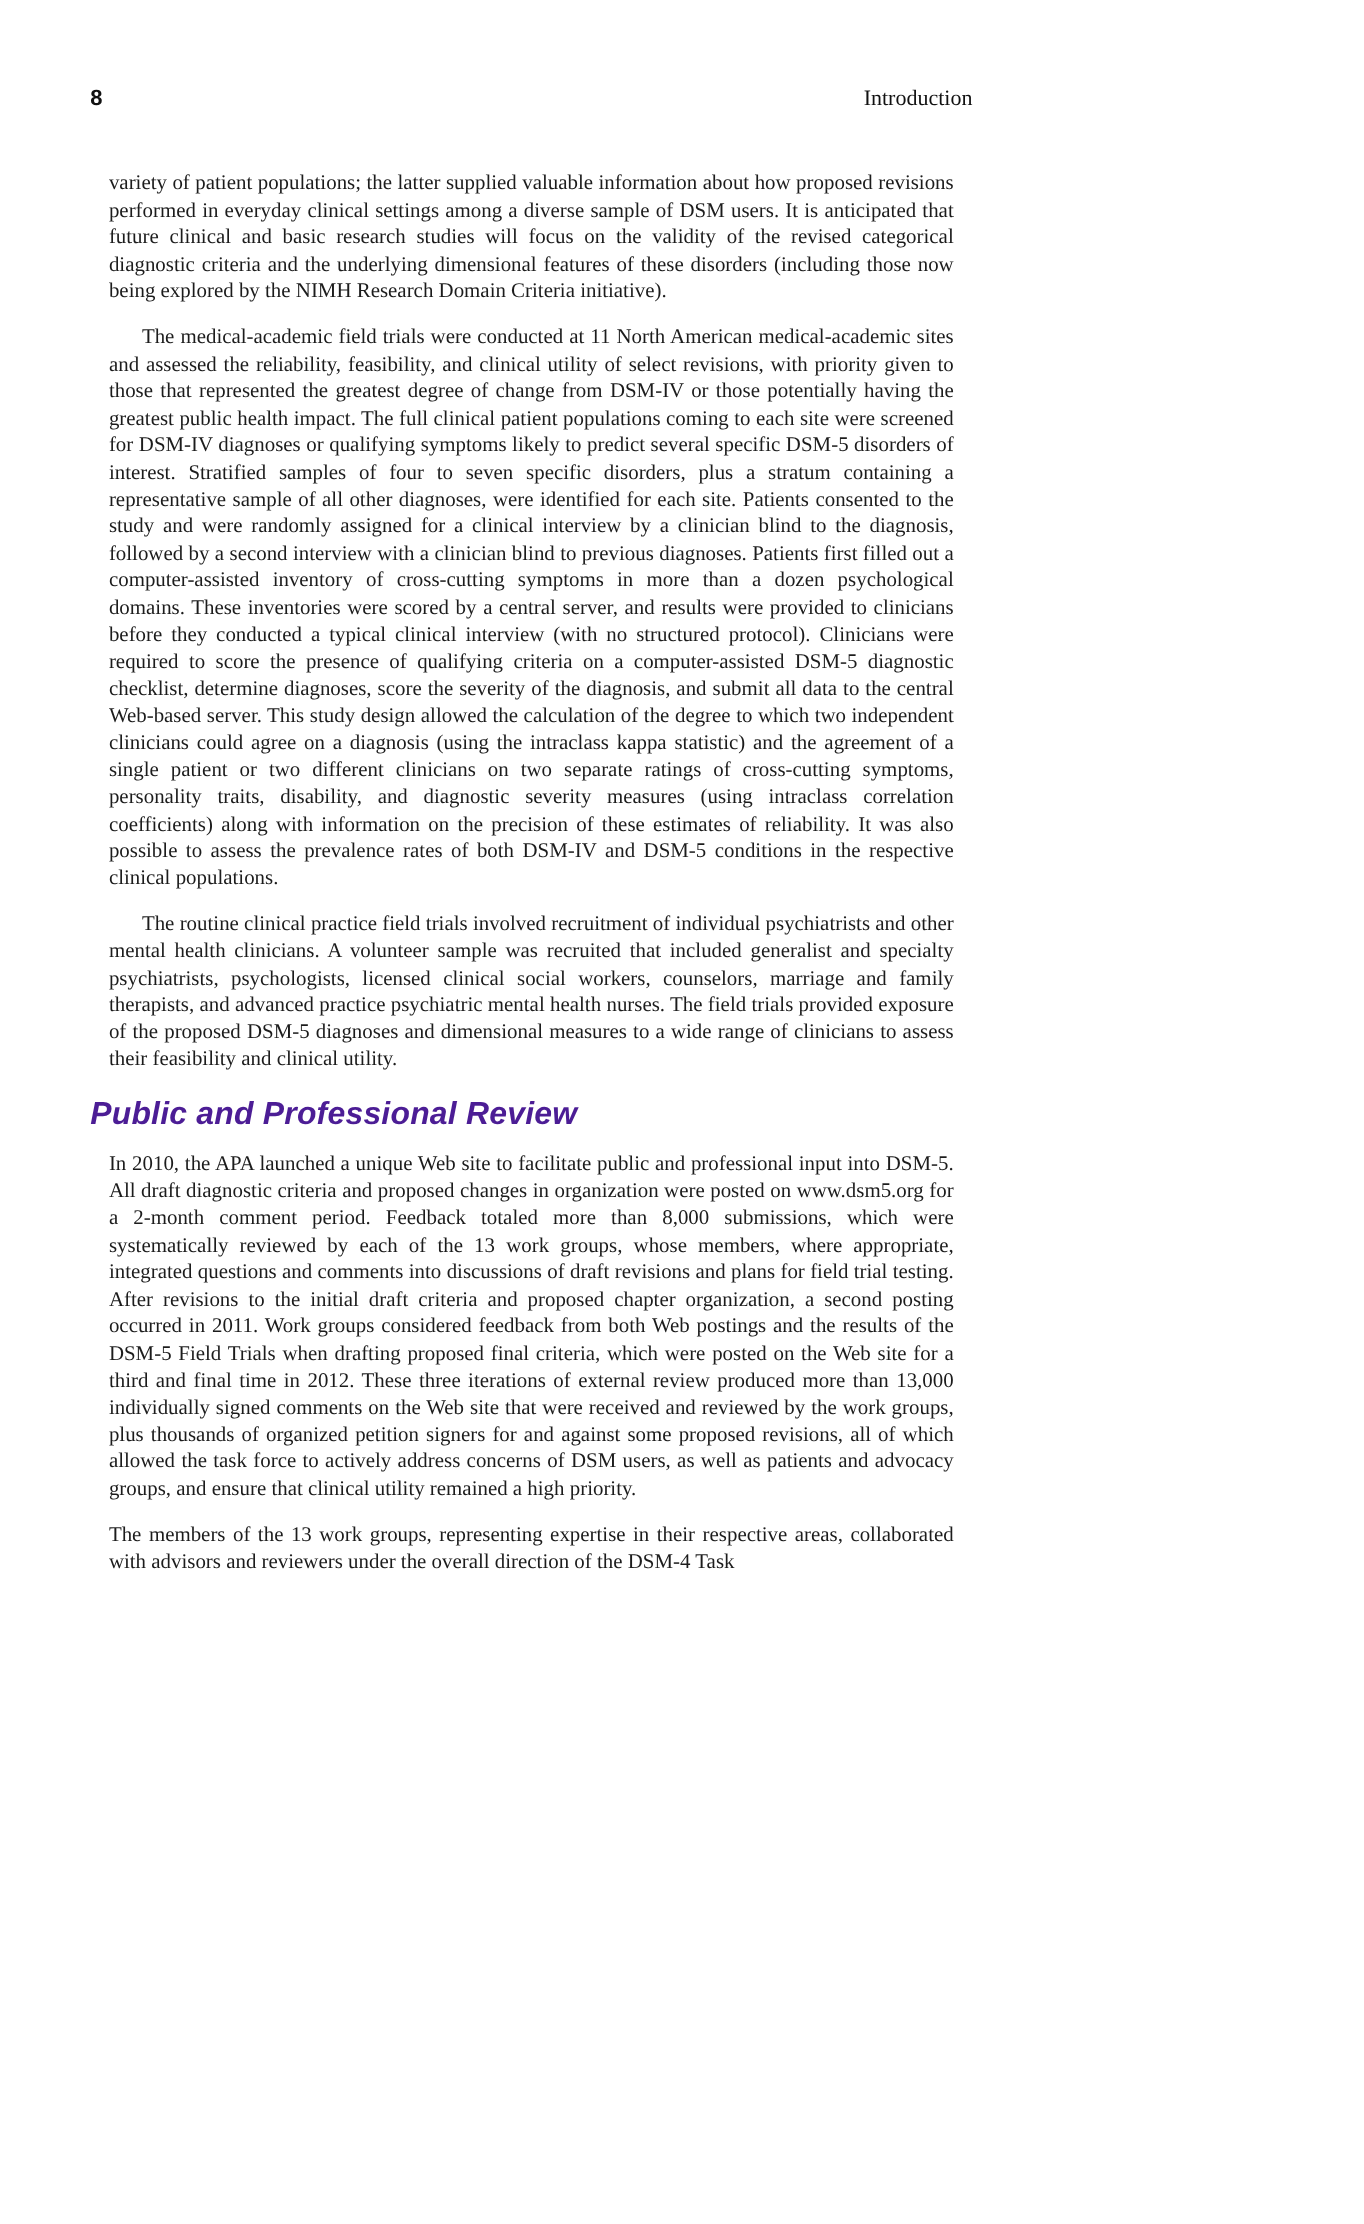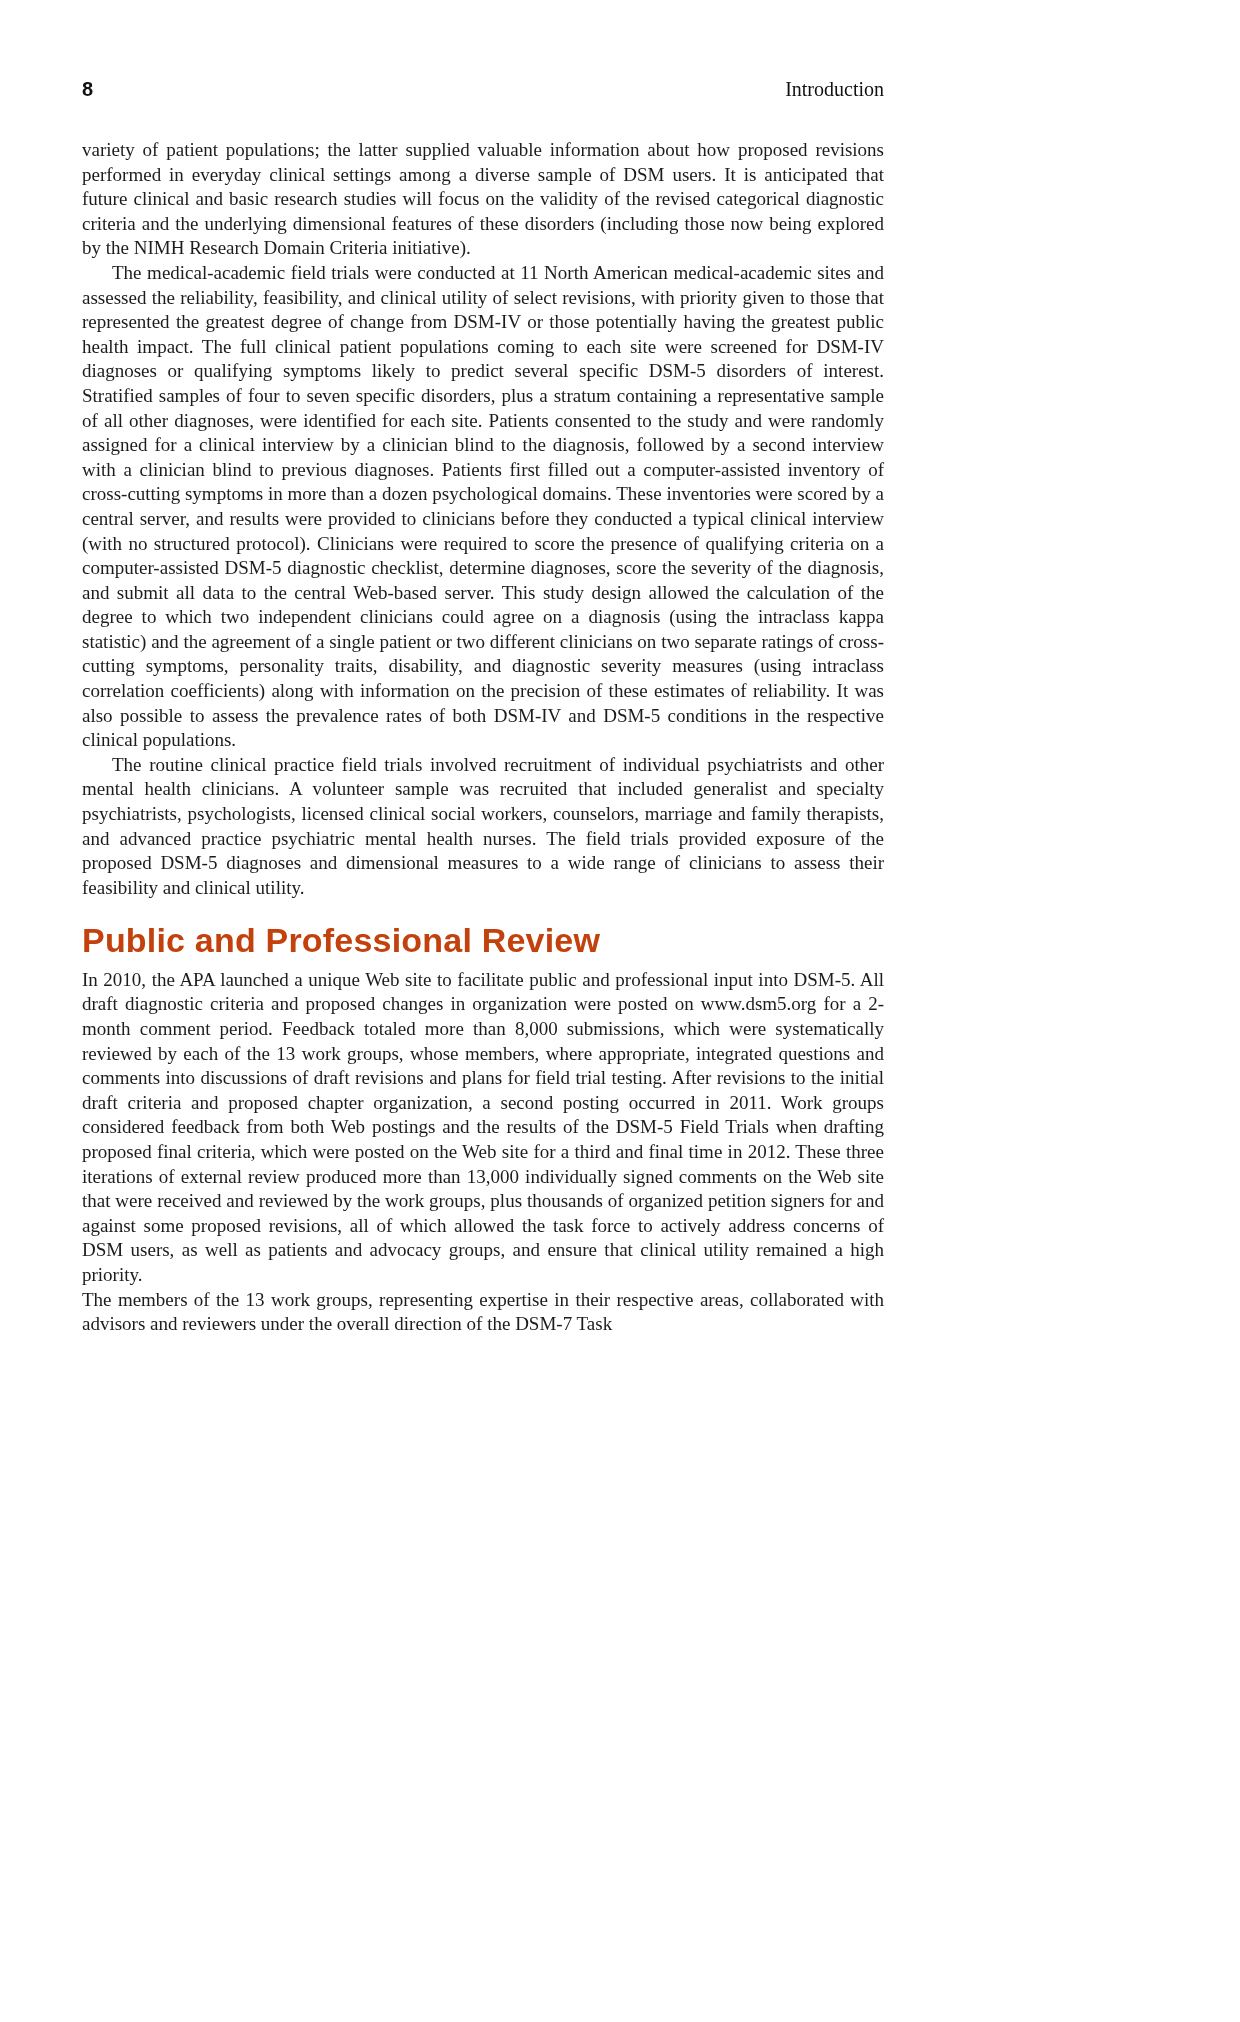--- a/index.html
+++ b/index.html
@@ -38,35 +38,36 @@
   .content {
     position: absolute;
     top: 138px;
     left: 82px;
     width: 802px;
     font-size: 19px;
     line-height: 24.6px;
     text-align: justify;
   }
   .para {
-    margin: 0;
+    margin: 17px;
     padding: 0;
   }
   .para.indent {
     text-indent: 30px;
   }
   .section-heading {
     font-family: "Liberation Sans", sans-serif;
-    font-size: 34px;
+    font-size: 29px;
     font-weight: 700;
-    color: #c2410c;
+    color: #4c1d95;
     text-align: left;
     margin: 22px 0 8px 0;
     line-height: 1.1;
     letter-spacing: 0.2px;
+    font-style: italic;
   }
 </style>
 </head>
 <body>
 
 <div class="page">
 
   <header class="running-header">
     <span class="page-number">8</span>
     <span class="running-head">Introduction</span>
@@ -78,17 +79,17 @@
 
     <p class="para indent">The medical-academic field trials were conducted at 11 North American medical-academic sites and assessed the reliability, feasibility, and clinical utility of select revisions, with priority given to those that represented the greatest degree of change from DSM-IV or those potentially having the greatest public health impact. The full clinical patient populations coming to each site were screened for DSM-IV diagnoses or qualifying symptoms likely to predict several specific DSM-5 disorders of interest. Stratified samples of four to seven specific disorders, plus a stratum containing a representative sample of all other diagnoses, were identified for each site. Patients consented to the study and were randomly assigned for a clinical interview by a clinician blind to the diagnosis, followed by a second interview with a clinician blind to previous diagnoses. Patients first filled out a computer-assisted inventory of cross-cutting symptoms in more than a dozen psychological domains. These inventories were scored by a central server, and results were provided to clinicians before they conducted a typical clinical interview (with no structured protocol). Clinicians were required to score the presence of qualifying criteria on a computer-assisted DSM-5 diagnostic checklist, determine diagnoses, score the severity of the diagnosis, and submit all data to the central Web-based server. This study design allowed the calculation of the degree to which two independent clinicians could agree on a diagnosis (using the intraclass kappa statistic) and the agreement of a single patient or two different clinicians on two separate ratings of cross-cutting symptoms, personality traits, disability, and diagnostic severity measures (using intraclass correlation coefficients) along with information on the precision of these estimates of reliability. It was also possible to assess the prevalence rates of both DSM-IV and DSM-5 conditions in the respective clinical populations.</p>
 
     <p class="para indent">The routine clinical practice field trials involved recruitment of individual psychiatrists and other mental health clinicians. A volunteer sample was recruited that included generalist and specialty psychiatrists, psychologists, licensed clinical social workers, counselors, marriage and family therapists, and advanced practice psychiatric mental health nurses. The field trials provided exposure of the proposed DSM-5 diagnoses and dimensional measures to a wide range of clinicians to assess their feasibility and clinical utility.</p>
 
     <h2 class="section-heading">Public and Professional Review</h2>
 
     <p class="para">In 2010, the APA launched a unique Web site to facilitate public and professional input into DSM-5. All draft diagnostic criteria and proposed changes in organization were posted on www.dsm5.org for a 2-month comment period. Feedback totaled more than 8,000 submissions, which were systematically reviewed by each of the 13 work groups, whose members, where appropriate, integrated questions and comments into discussions of draft revisions and plans for field trial testing. After revisions to the initial draft criteria and proposed chapter organization, a second posting occurred in 2011. Work groups considered feedback from both Web postings and the results of the DSM-5 Field Trials when drafting proposed final criteria, which were posted on the Web site for a third and final time in 2012. These three iterations of external review produced more than 13,000 individually signed comments on the Web site that were received and reviewed by the work groups, plus thousands of organized petition signers for and against some proposed revisions, all of which allowed the task force to actively address concerns of DSM users, as well as patients and advocacy groups, and ensure that clinical utility remained a high priority.</p>
 
 
-    <p class="para">The members of the 13 work groups, representing expertise in their respective areas, collaborated with advisors and reviewers under the overall direction of the DSM-7 Task</p>
+    <p class="para">The members of the 13 work groups, representing expertise in their respective areas, collaborated with advisors and reviewers under the overall direction of the DSM-4 Task</p>
 
   </main>
 
 </div>
 
 </body></html>

